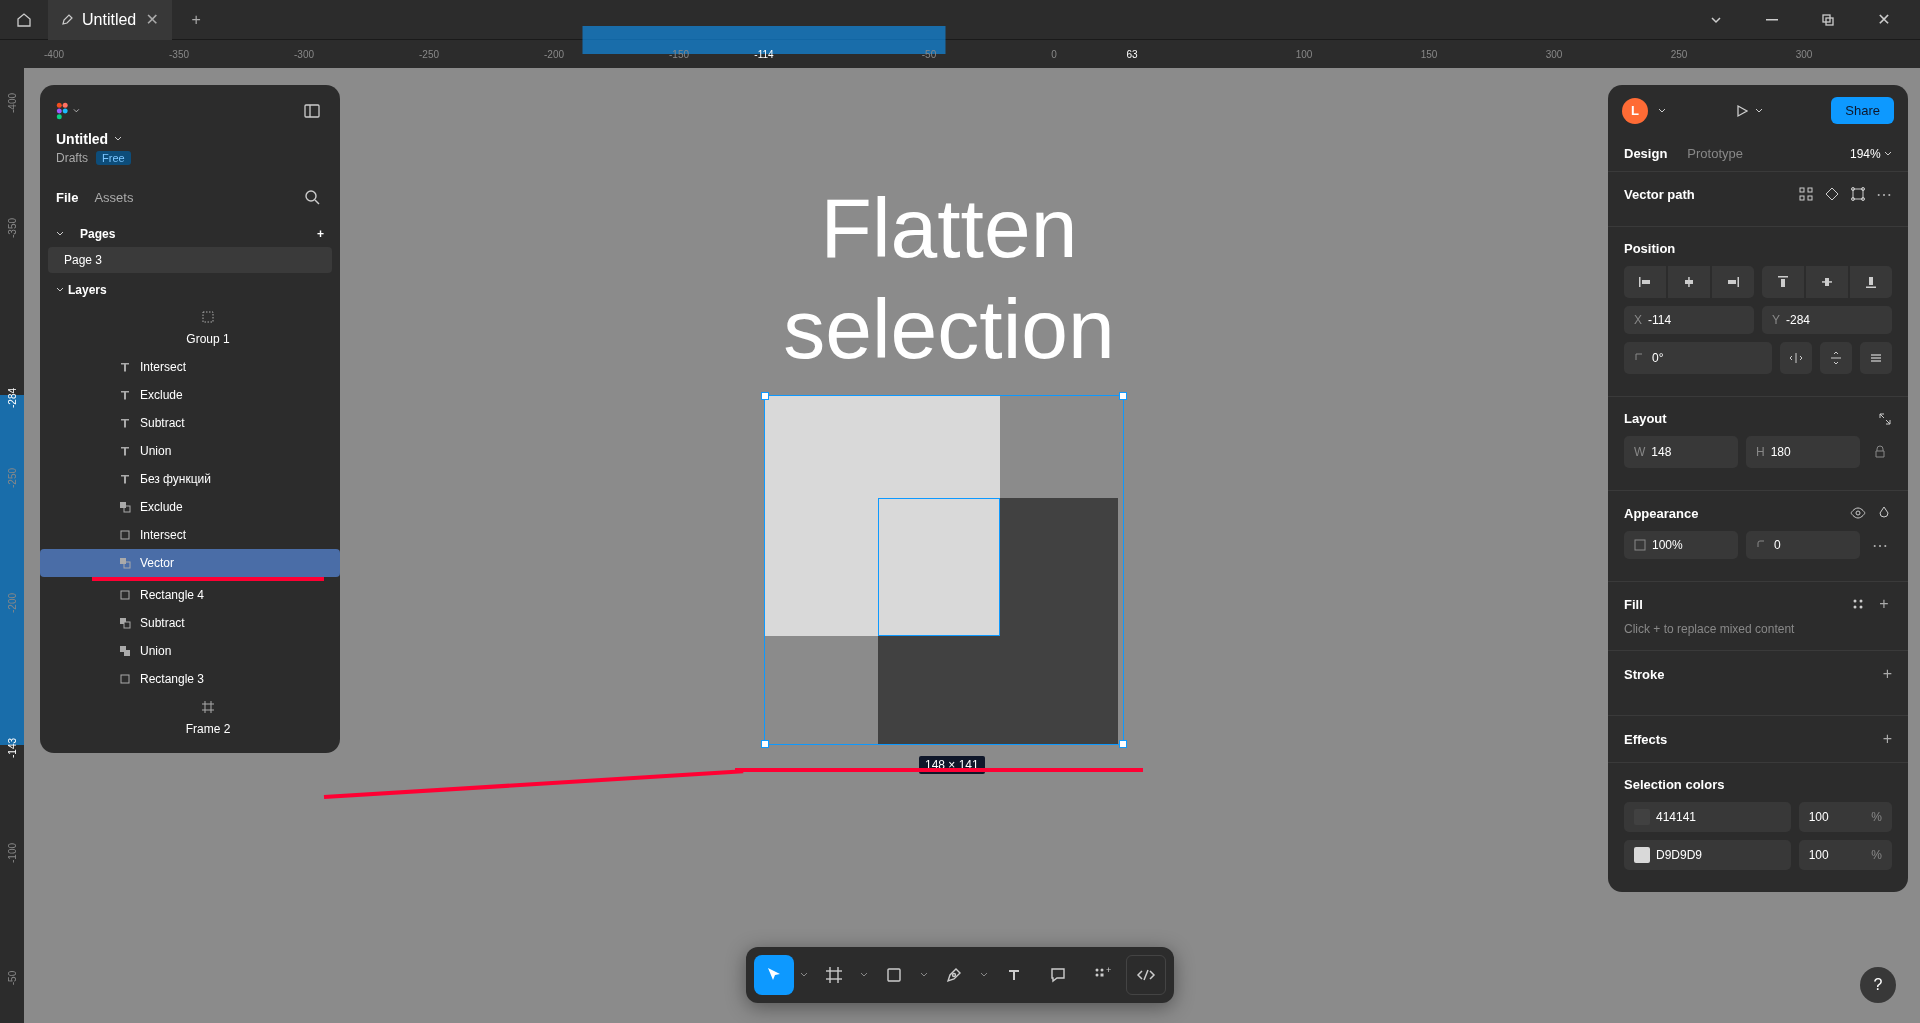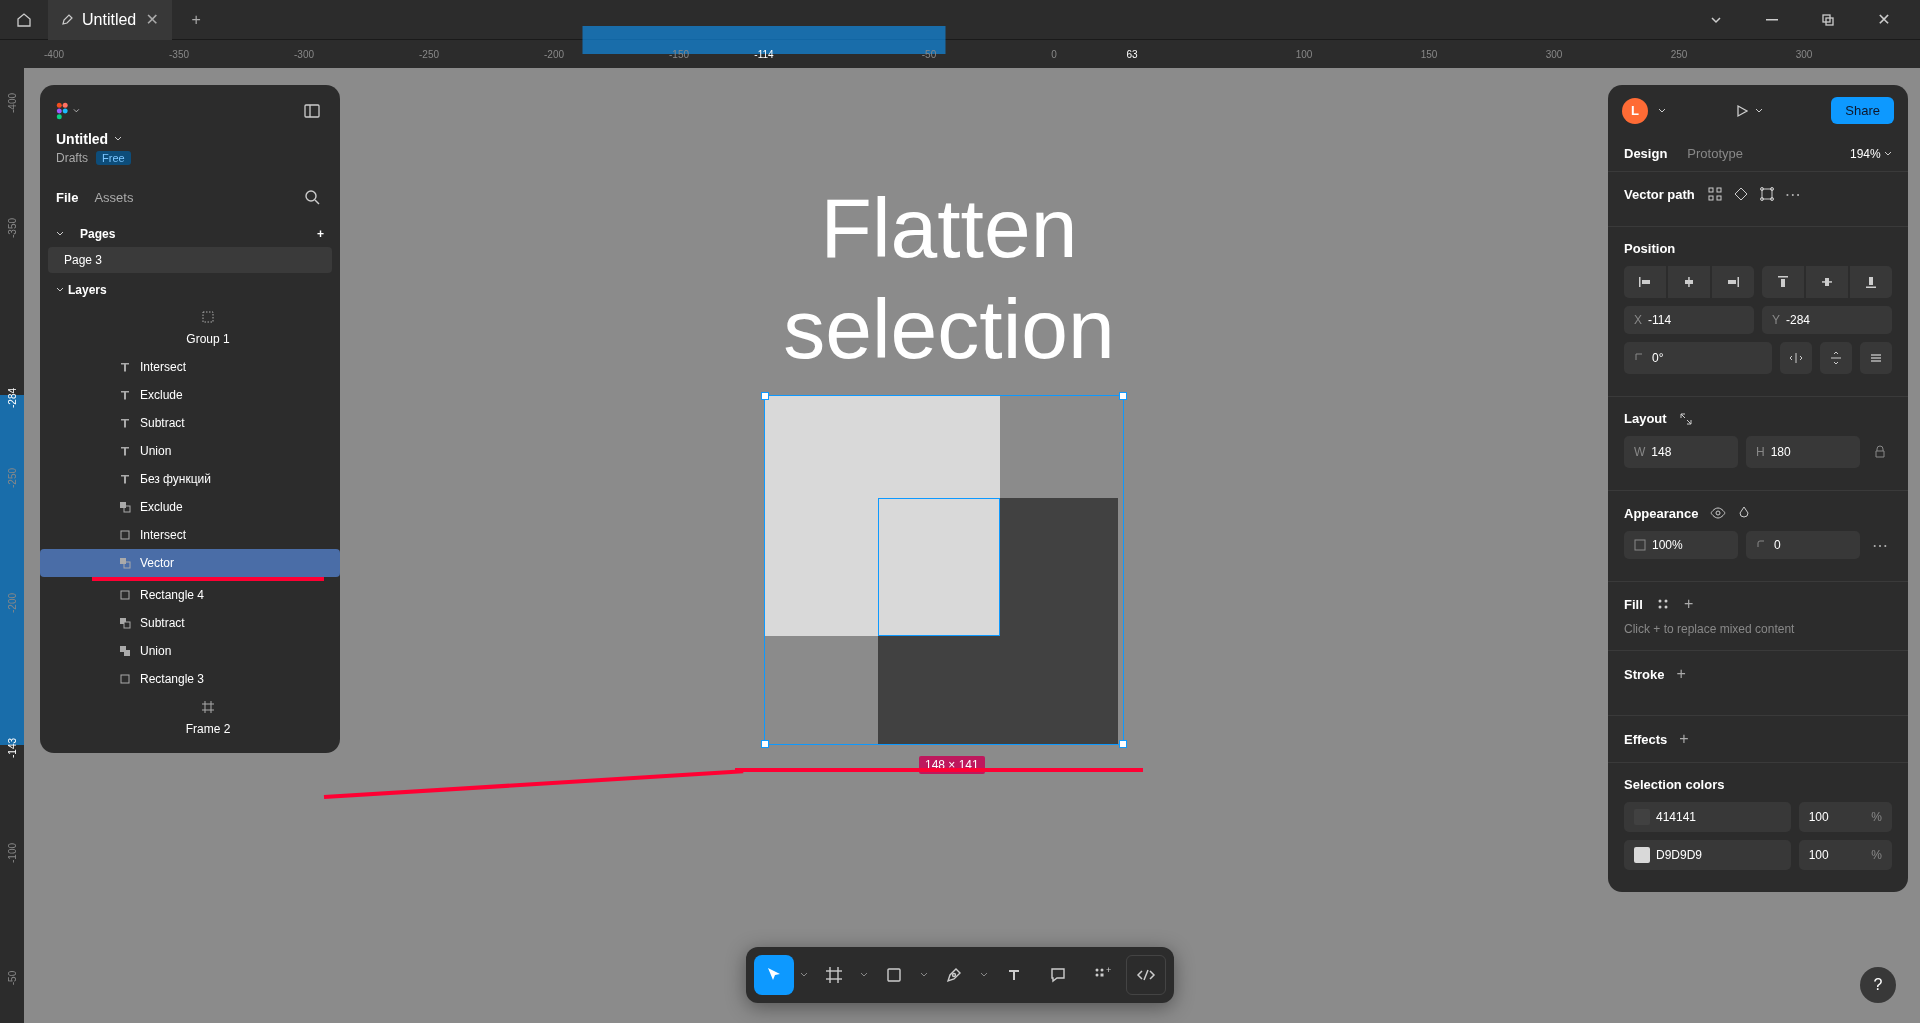--- a/index.html
+++ b/index.html
@@ -21,21 +21,21 @@
 .ruler-v { position: absolute; top: 68px; left: 0; bottom: 0; width: 24px; background: #2c2c2c; z-index: 3; font-size: 10px; color: #888; }
 .ruler-v div { position: absolute; left: 50%; transform: translate(-50%, -50%) rotate(-90deg); white-space: nowrap; }
 .ruler-v .sel-range { position: absolute; left: 0; right: 0; background: #0d99ff; opacity: 0.6; transform: none; }
 .ruler-v .sel-label { color: #fff; z-index: 2; }
 
 
 .canvas { position: absolute; top: 68px; left: 24px; right: 0; bottom: 0; background: #8b8b8b; }
 .canvas-text { position: absolute; color: #fff; font-size: 84px; font-weight: 400; text-align: center; line-height: 1.2; }
 .selection-box { position: absolute; border: 1px solid #0d99ff; }
 .sel-handle { position: absolute; width: 8px; height: 8px; background: #fff; border: 1px solid #0d99ff; }
-.badge { position: absolute; background: #be185d; color: #fff; font-size: 12px; padding: 2px 6px; border-radius: 2px; }
+.badge { position: absolute; background: #0f172a; color: #fff; font-size: 12px; padding: 2px 6px; border-radius: 2px; }
 .shape-light { position: absolute; background: #d9d9d9; }
 .shape-dark { position: absolute; background: #414141; }
 .red-line { position: absolute; height: 4px; background: #ff0033; }
 
 
 .left-panel { position: absolute; top: 85px; left: 40px; width: 300px; background: #2c2c2c; border-radius: 14px; z-index: 10; padding-bottom: 10px; }
 .lp-header { display: flex; align-items: center; justify-content: space-between; padding: 14px 16px 8px; }
 .lp-icon-btn { width: 24px; height: 24px; display: flex; align-items: center; justify-content: center; cursor: pointer; color: #ccc; }
 .lp-title-row { padding: 0 16px 4px; display: flex; align-items: center; gap: 6px; }
 .lp-title { font-size: 14px; font-weight: 600; }
@@ -57,21 +57,21 @@
 
 .right-panel { position: absolute; top: 85px; right: 12px; width: 300px; background: #2c2c2c; border-radius: 14px; z-index: 10; overflow: hidden; }
 .rp-header { display: flex; align-items: center; padding: 12px 14px; gap: 10px; }
 .avatar { width: 26px; height: 26px; border-radius: 50%; background: #ff6b35; display: flex; align-items: center; justify-content: center; font-size: 13px; font-weight: 600; }
 .share-btn { background: #0d99ff; color: #0f172a; padding: 6px 14px; border-radius: 6px; font-size: 13px; font-weight: 500; cursor: pointer; margin-left: auto; }
 .rp-tabs { display: flex; gap: 20px; padding: 10px 16px; border-bottom: 1px solid #3a3a3a; align-items: center; font-size: 13px; }
 .rp-tab { color: #888; cursor: pointer; }
 .rp-tab.active { color: #fff; font-weight: 600; }
 .rp-zoom { margin-left: auto; color: #fff; font-size: 12px; }
 .rp-section { padding: 14px 16px; border-bottom: 1px solid #3a3a3a; }
-.rp-section-title-row { display: flex; align-items: center; margin-bottom: 10px; gap: 12px; }
+.rp-section-title-row { display: flex; align-items: center; justify-content: space-between; margin-bottom: 10px; gap: 12px; }
 .rp-section-title { font-size: 13px; font-weight: 600; }
 .rp-icons { display: flex; gap: 10px; color: #aaa; }
 .rp-icons span { cursor: pointer; width: 16px; height: 16px; display: flex; align-items: center; justify-content: center; }
 .rp-row { display: flex; gap: 8px; margin-bottom: 8px; }
 .rp-input { flex: 1; background: #383838; border-radius: 5px; padding: 7px 10px; font-size: 12px; color: #fff; display: flex; gap: 6px; align-items: center; }
 .rp-input .label { color: #888; }
 .rp-icon-btn { width: 32px; height: 32px; background: #383838; border-radius: 5px; display: flex; align-items: center; justify-content: center; color: #aaa; cursor: pointer; }
 .rp-align-group { display: flex; gap: 2px; }
 .rp-align-btn { flex: 1; height: 32px; background: #383838; display: flex; align-items: center; justify-content: center; color: #aaa; cursor: pointer; }
 .rp-align-group .rp-align-btn:first-child { border-radius: 5px 0 0 5px; }

